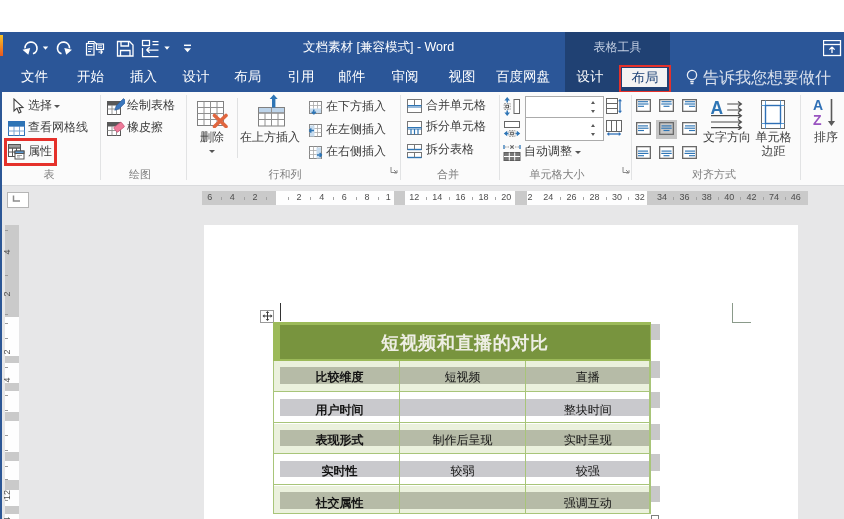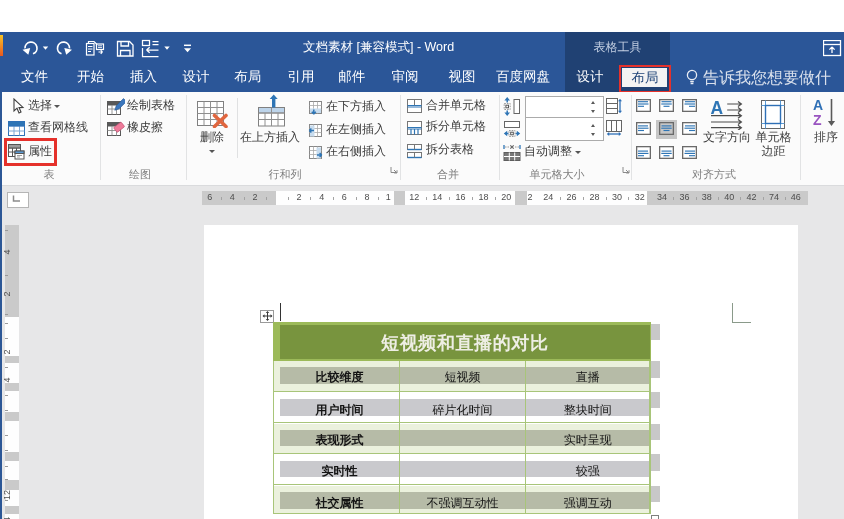--- a/index.html
+++ b/index.html
@@ -438,37 +438,37 @@
 <div class="abs" style="left:524.9px;top:329.1px;width:1.3px;height:151.9px;background:#a8c579"></div>
 <div class="abs" style="left:280.0px;top:335.4px;width:119.0px;height:16.4px;background:#b6bba7"></div>
 <div class="cell" style="left:280.0px;top:335.4px;width:119.0px;height:16.4px;line-height:21.9px;font-weight:bold">比较维度</div>
 <div class="abs" style="left:400.3px;top:335.4px;width:124.6px;height:16.4px;background:#b6bba7"></div>
 <div class="cell" style="left:400.3px;top:335.4px;width:124.6px;height:27px;line-height:21.9px;font-weight:normal">短视频</div>
 <div class="abs" style="left:526.3px;top:335.4px;width:123.1px;height:16.4px;background:#b6bba7"></div>
 <div class="cell" style="left:526.3px;top:335.4px;width:123.1px;height:16.4px;line-height:21.9px;font-weight:normal">直播</div>
 <div class="abs" style="left:280.0px;top:367.1px;width:119.0px;height:16.5px;background:#c9c9cd"></div>
 <div class="cell" style="left:280.0px;top:367.1px;width:119.0px;height:16.5px;line-height:22.0px;font-weight:bold">用户时间</div>
 <div class="abs" style="left:400.3px;top:367.1px;width:124.6px;height:16.5px;background:#c9c9cd"></div>
-<div class="cell" style="left:400.3px;top:367.1px;width:124.6px;height:16.5px;line-height:22.0px;font-weight:normal">碎片化时间</div>
 <div class="abs" style="left:526.3px;top:367.1px;width:123.1px;height:16.5px;background:#c9c9cd"></div>
 <div class="cell" style="left:526.3px;top:367.1px;width:123.1px;height:16.5px;line-height:22.0px;font-weight:normal">整块时间</div>
 <div class="abs" style="left:280.0px;top:398.2px;width:119.0px;height:16.1px;background:#b6bba7"></div>
 <div class="cell" style="left:280.0px;top:398.2px;width:119.0px;height:16.1px;line-height:21.6px;font-weight:bold">表现形式</div>
 <div class="abs" style="left:400.3px;top:398.2px;width:124.6px;height:16.1px;background:#b6bba7"></div>
+<div class="cell" style="left:400.3px;top:398.2px;width:124.6px;height:16.1px;line-height:21.6px;font-weight:normal">制作后呈现</div>
 <div class="abs" style="left:526.3px;top:398.2px;width:123.1px;height:16.1px;background:#b6bba7"></div>
 <div class="cell" style="left:526.3px;top:398.2px;width:123.1px;height:16.1px;line-height:21.6px;font-weight:normal">实时呈现</div>
 <div class="abs" style="left:280.0px;top:429.0px;width:119.0px;height:16.1px;background:#c9c9cd"></div>
 <div class="cell" style="left:280.0px;top:429.0px;width:119.0px;height:16.1px;line-height:21.6px;font-weight:bold">实时性</div>
 <div class="abs" style="left:400.3px;top:429.0px;width:124.6px;height:16.1px;background:#c9c9cd"></div>
+<div class="cell" style="left:400.3px;top:429.0px;width:124.6px;height:16.1px;line-height:21.6px;font-weight:normal">较弱</div>
 <div class="abs" style="left:526.3px;top:429.0px;width:123.1px;height:16.1px;background:#c9c9cd"></div>
 <div class="cell" style="left:526.3px;top:429.0px;width:123.1px;height:16.1px;line-height:21.6px;font-weight:normal">较强</div>
 <div class="abs" style="left:280.0px;top:459.6px;width:119.0px;height:17.3px;background:#b6bba7"></div>
 <div class="cell" style="left:280.0px;top:459.6px;width:119.0px;height:17.3px;line-height:22.8px;font-weight:bold">社交属性</div>
 <div class="abs" style="left:400.3px;top:459.6px;width:124.6px;height:17.3px;background:#b6bba7"></div>
-<div class="cell" style="left:400.3px;top:459.6px;width:124.6px;height:17.3px;line-height:22.8px;font-weight:normal">不强调互动性</div>
 <div class="abs" style="left:526.3px;top:459.6px;width:123.1px;height:17.3px;background:#b6bba7"></div>
 <div class="cell" style="left:526.3px;top:459.6px;width:123.1px;height:17.3px;line-height:22.8px;font-weight:normal">强调互动</div>
 <div class="abs" style="left:651.1px;top:291.5px;width:9px;height:16.2px;background:#c8c8c8"></div>
 <div class="abs" style="left:651.1px;top:329.3px;width:9px;height:16.4px;background:#c8c8c8"></div>
 <div class="abs" style="left:651.1px;top:359.9px;width:9px;height:16.5px;background:#c8c8c8"></div>
 <div class="abs" style="left:651.1px;top:391.7px;width:9px;height:16.5px;background:#c8c8c8"></div>
 <div class="abs" style="left:651.1px;top:422.3px;width:9px;height:16.5px;background:#c8c8c8"></div>
 <div class="abs" style="left:651.1px;top:453.7px;width:9px;height:16.5px;background:#c8c8c8"></div>
 <div class="abs" style="left:650.8px;top:483.3px;width:6.5px;height:6.2px;background:#fff;border:1.4px solid #7f7f7f"></div>
 </div>

